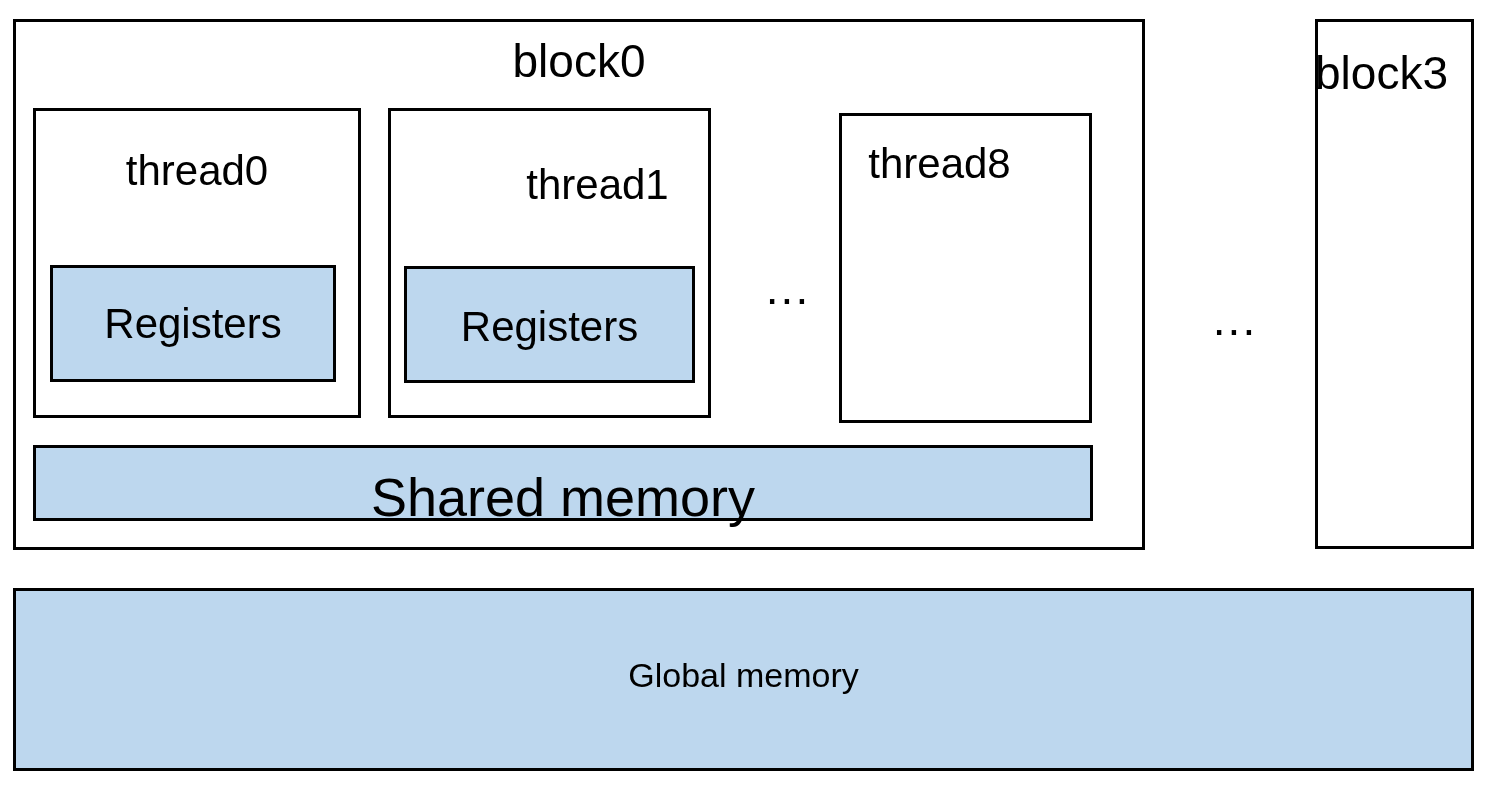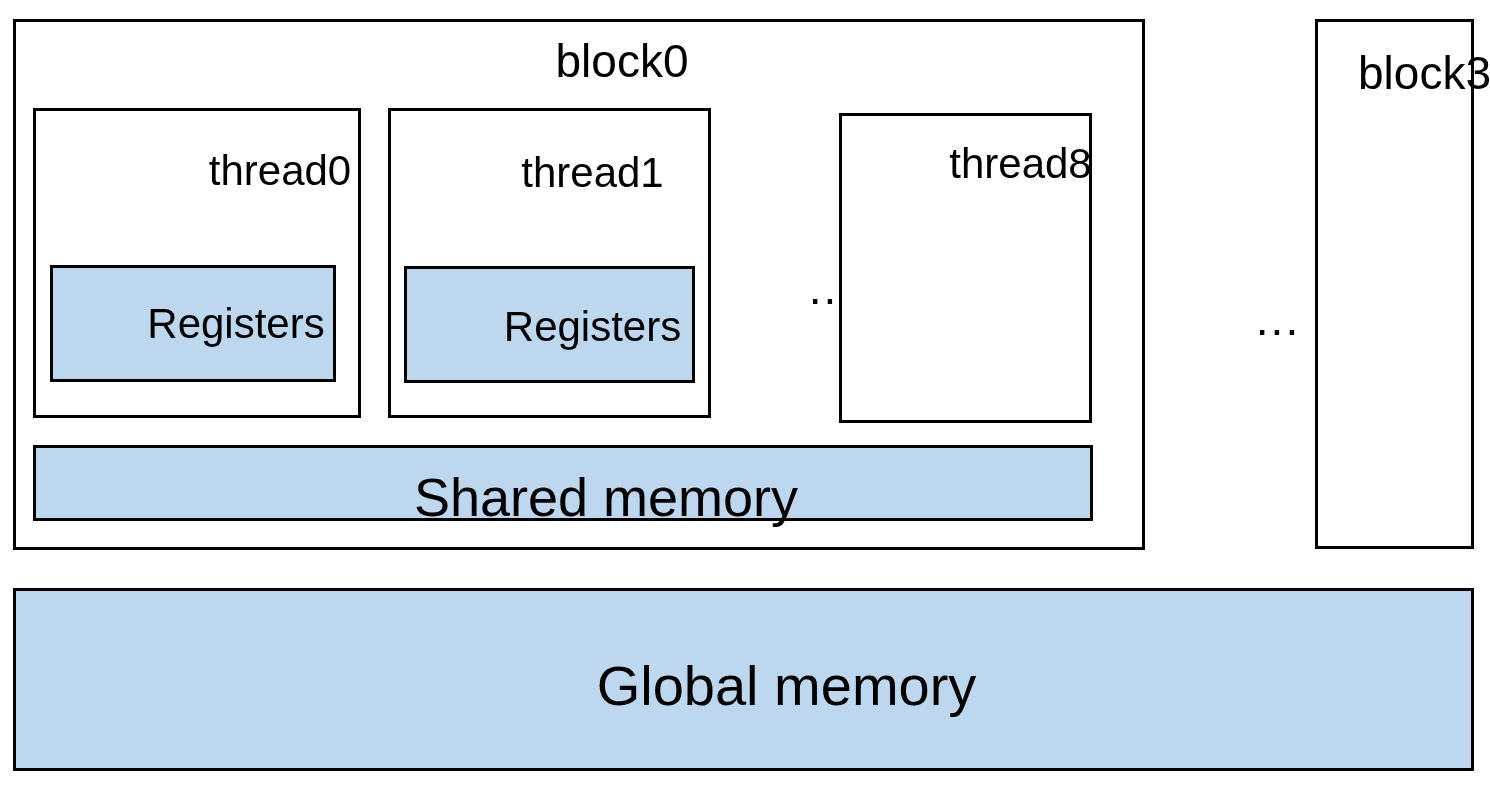--- a/index.html
+++ b/index.html
@@ -26,62 +26,61 @@
   .filled {
     background: #bdd7ee;
   }
   .label {
     position: absolute;
     color: #000000;
     white-space: nowrap;
     font-family: "Liberation Sans", sans-serif;
     font-weight: 400;
     line-height: 1;
-    margin-left: 43px;
   }
 
   
   #block0-box      { left: 13px;  top: 19px;  width: 1132px; height: 531px; }
   #block0-label    { left: 0;     top: 38px;  width: 1158px; text-align: center; font-size: 46px; }
 
   
   #thread0-box     { left: 33px;  top: 108px; width: 328px;  height: 310px; }
-  #thread0-label   { left: 33px;  top: 150px; width: 328px;  text-align: center; font-size: 42px; padding-left: 40px; }
+  #thread0-label   { left: 33px;  top: 150px; width: 328px;  text-align: center; font-size: 42px; }
   #thread0-regs    { left: 50px;  top: 265px; width: 286px;  height: 117px; }
   #thread0-regs-lb { left: 50px;  top: 303px; width: 286px;  text-align: center; font-size: 42px; }
 
   
   #thread1-box     { left: 388px; top: 108px; width: 323px;  height: 310px; }
-  #thread1-label   { left: 388px; top: 152px; width: 323px;  text-align: center; font-size: 42px; }
+  #thread1-label   { left: 388px; top: 164px; width: 323px;  text-align: center; font-size: 42px; padding-left: 48px; }
   #thread1-regs    { left: 404px; top: 266px; width: 291px;  height: 117px; }
   #thread1-regs-lb { left: 404px; top: 306px; width: 291px;  text-align: center; font-size: 42px; }
 
   
   #threads-ellipsis { left: 758px; top: 265px; width: 60px; text-align: center;
                       font-size: 46px; letter-spacing: 2px; }
 
   
   #thread8-box     { left: 839px; top: 113px; width: 253px;  height: 310px; }
-  #thread8-label   { left: 839px; top: 143px; width: 253px;  text-align: center; font-size: 42px; padding-left: 12px; }
+  #thread8-label   { left: 801px; top: 143px; width: 253px;  text-align: center; font-size: 42px; padding-left: 12px; }
 
   
   #shared-mem-box  { left: 33px;  top: 445px; width: 1060px; height: 76px; }
   #shared-mem-lb   { left: 33px;  top: 470px; width: 1060px; text-align: center; font-size: 54px; }
 
   
   #blocks-ellipsis { left: 1200px; top: 296px; width: 70px; text-align: center;
                      font-size: 46px; letter-spacing: 2px; }
 
   
   #block3-box      { left: 1315px; top: 19px; width: 159px;  height: 530px; }
   #block3-label    { left: 1315px; top: 50px; width: 159px;  text-align: left; font-size: 46px; }
 
   
   #global-mem-box  { left: 13px;  top: 588px; width: 1461px; height: 183px; }
-  #global-mem-lb   { left: 13px;  top: 658px; width: 1461px; text-align: center; font-size: 56px; }
+  #global-mem-lb   { left: 13px;  top: 658px; width: 1461px; text-align: center; font-size: 34px; }
 </style>
 </head>
 <body>
 
 <div id="canvas">
 
   <div class="box" id="block0-box"></div>
   <div class="label" id="block0-label">block0</div>
 
   <div class="box" id="thread0-box"></div>

